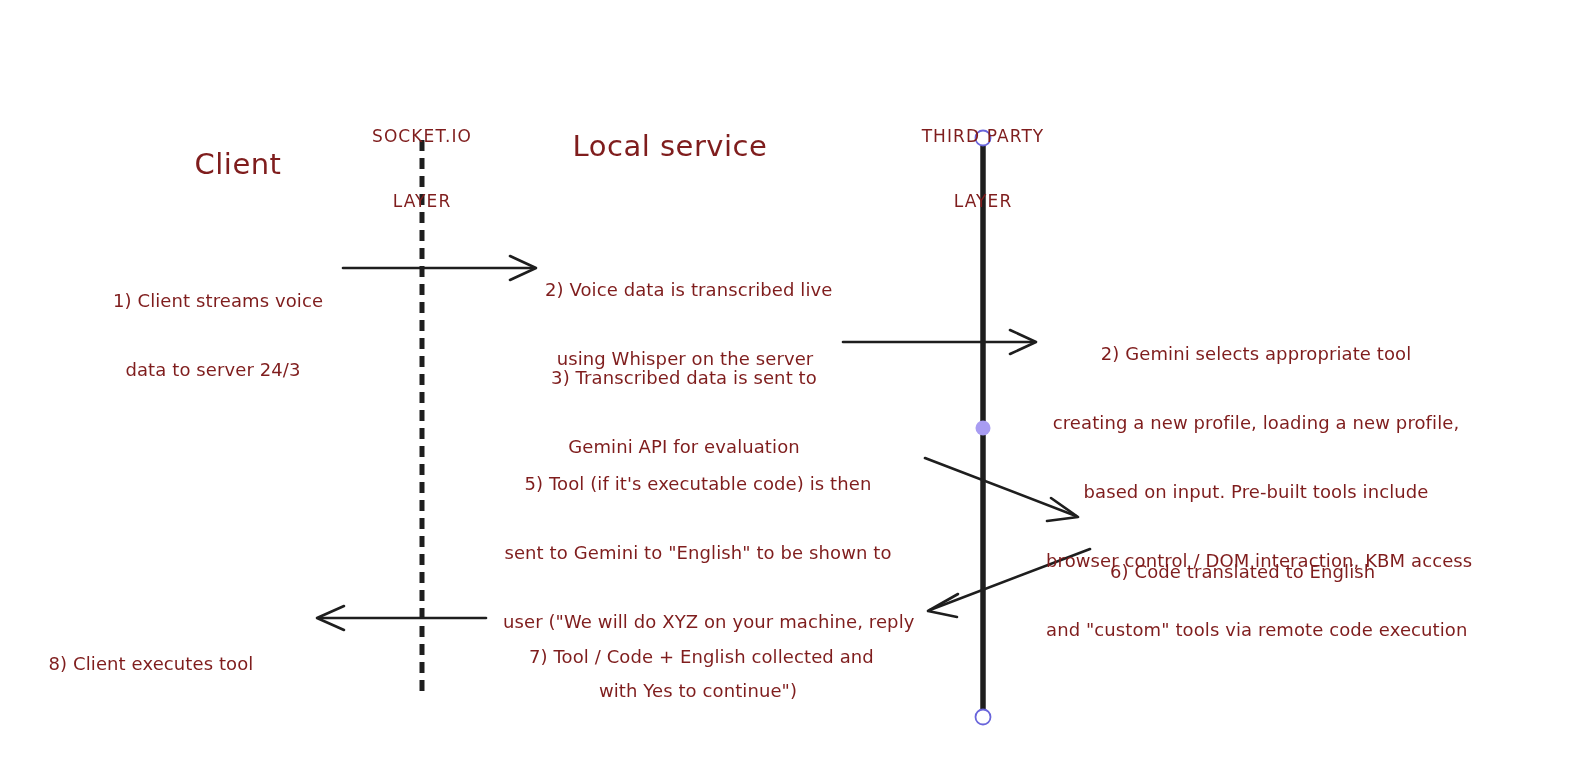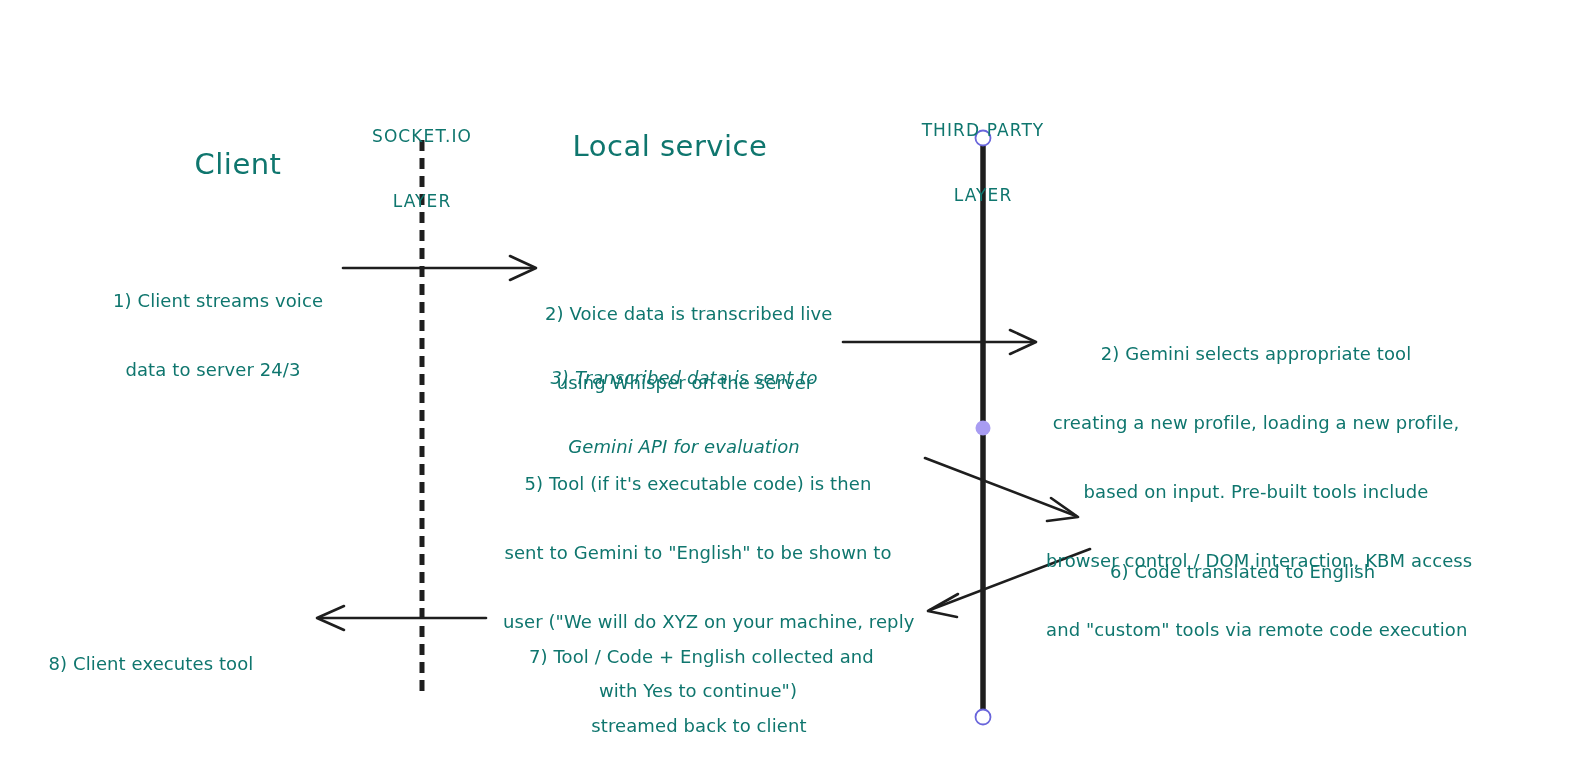--- a/index.html
+++ b/index.html
@@ -20,21 +20,21 @@
   }
   #sketch-svg {
     position: absolute;
     left: 0;
     top: 0;
     width: 1574px;
     height: 763px;
   }
   .txt {
     position: absolute;
-    color: #0f766e;
+    color: #7f1d1d;
     white-space: pre;
     line-height: 1.28;
     text-align: center;
     letter-spacing: 0.2px;
   }
   .lane-title {
     font-size: 29px;
     letter-spacing: 0.5px;
   }
   .layer-label {
@@ -100,40 +100,40 @@
       <path class="arrow-line" d="M 486 618 L 320 618"></path>
       <path class="arrow-line" d="M 344 606 L 317 618 L 344 630"></path>
     </g>
   </svg>
 
   <div class="txt layer-label" style="left:322px; top:82px; width:200px;">
     <div>SOCKET.IO</div>
     <div>LAYER</div>
   </div>
 
-  <div class="txt layer-label" style="left:883px; top:76px; width:200px;">
+  <div class="txt layer-label" style="left:883px; top:82px; width:200px;">
     <div>THIRD PARTY</div>
     <div>LAYER</div>
   </div>
 
   <div class="txt lane-title" style="left:138px; top:146px; width:200px;">Client</div>
 
   <div class="txt lane-title" style="left:570px; top:128px; width:200px;">Local service</div>
 
   <div class="txt note" style="left:113px; top:243px; width:200px;text-align:center;">
     <div>1) Client streams voice</div>
     <div>data to server 24/3</div>
   </div>
 
-  <div class="txt note" style="left:545px; top:256px; width:280px;">
+  <div class="txt note" style="left:545px; top:232px; width:280px;">
     <div>2) Voice data is transcribed live</div>
     <div>using Whisper on the server</div>
   </div>
 
-  <div class="txt note" style="left:548px; top:320px; width:272px;font-style:italic;">
+  <div class="txt note" style="left:548px; top:320px; width:272px;">
     <div>3) Transcribed data is sent to</div>
     <div>Gemini API for evaluation</div>
   </div>
 
   <div class="txt note" style="left:1046px; top:296px; width:420px;">
     <div>2) Gemini selects appropriate tool</div>
     <div>creating a new profile, loading a new profile,</div>
     <div>based on input. Pre-built tools include</div>
     <div>browser control / DOM interaction, KBM access</div>
     <div>and "custom" tools via remote code execution</div>
@@ -145,20 +145,19 @@
     <div>user ("We will do XYZ on your machine, reply</div>
     <div>with Yes to continue")</div>
   </div>
 
   <div class="txt note" style="left:1110px; top:514px; width:270px; text-align:left;">
     <div>6) Code translated to English</div>
   </div>
 
   <div class="txt note" style="left:529px; top:599px; width:340px;">
     <div>7) Tool / Code + English collected and</div>
-    <div>streamed back to client</div>
   </div>
 
   <div class="txt note" style="left:41px; top:606px; width:220px; text-align:center;">
     <div>8) Client executes tool</div>
   </div>
 
 </div>
 
 </body></html>

